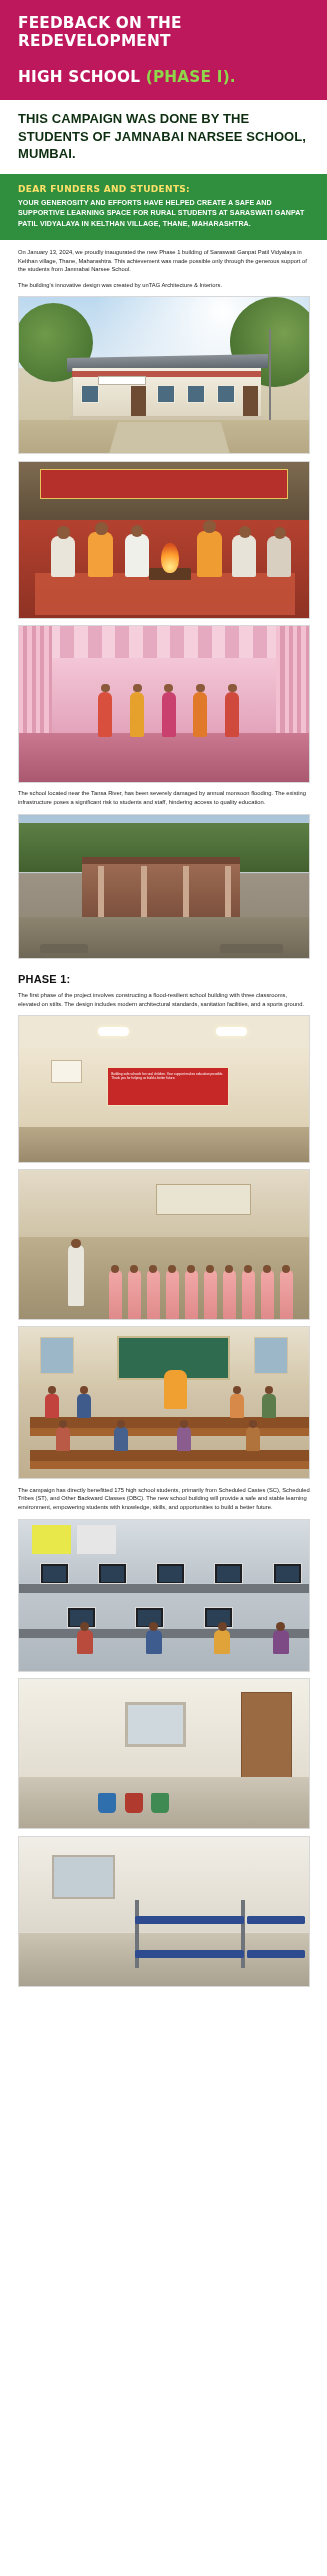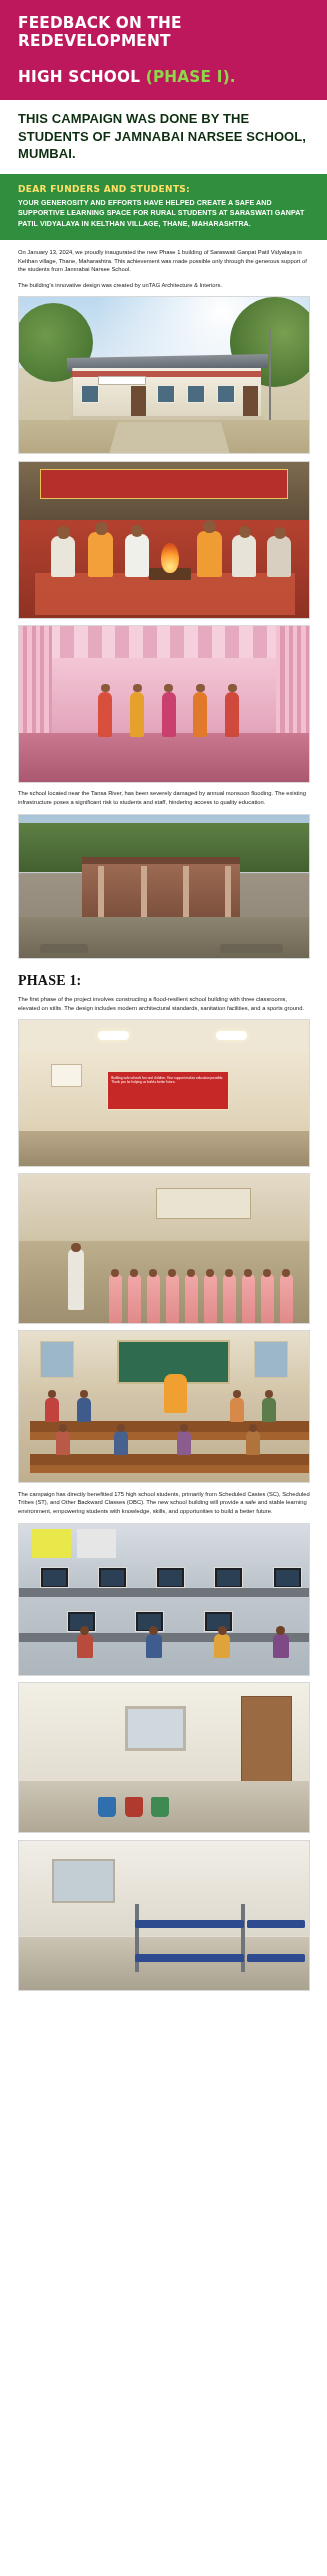--- a/index.html
+++ b/index.html
@@ -79,26 +79,26 @@
   .para {
     font-size: 5.8px;
     line-height: 1.5;
     color: #1c1c1c;
     margin: 8.5px 0 7.4px 0;
     text-align: left;
   }
   .para.tight { margin: 6.3px 0 6.3px 0; }
 
   .section-title {
-    font-size: 14px;
+    font-size: 11px;
     font-weight: bold;
     color: #111111;
     letter-spacing: 0.2px;
     margin: 13.7px 0 5.3px 0;
-    font-family: Liberation Serif, serif;
+    font-family: Liberation Sans, sans-serif;
   }
 
   
   .photo {
     width: 292px;
     margin: 6.3px 0 6.3px 0;
     position: relative;
     overflow: hidden;
     background: #cfcfcf;
     border: 0.5px solid #d8d8d8;

